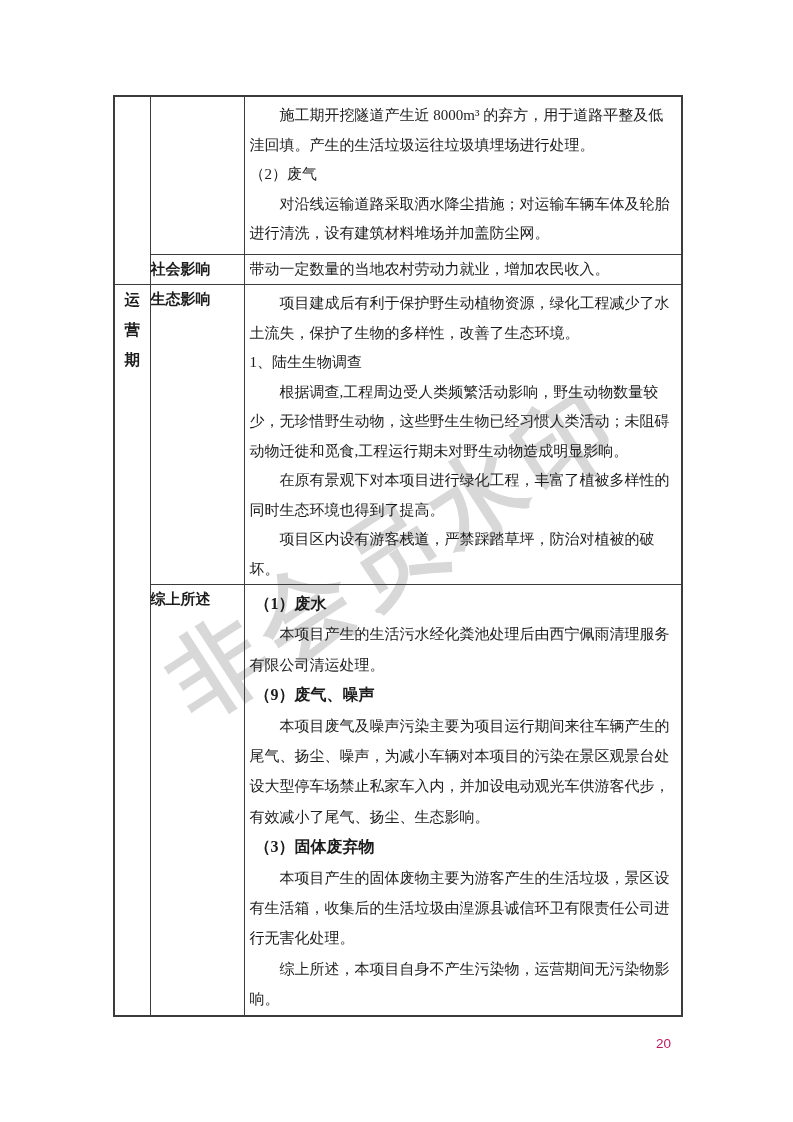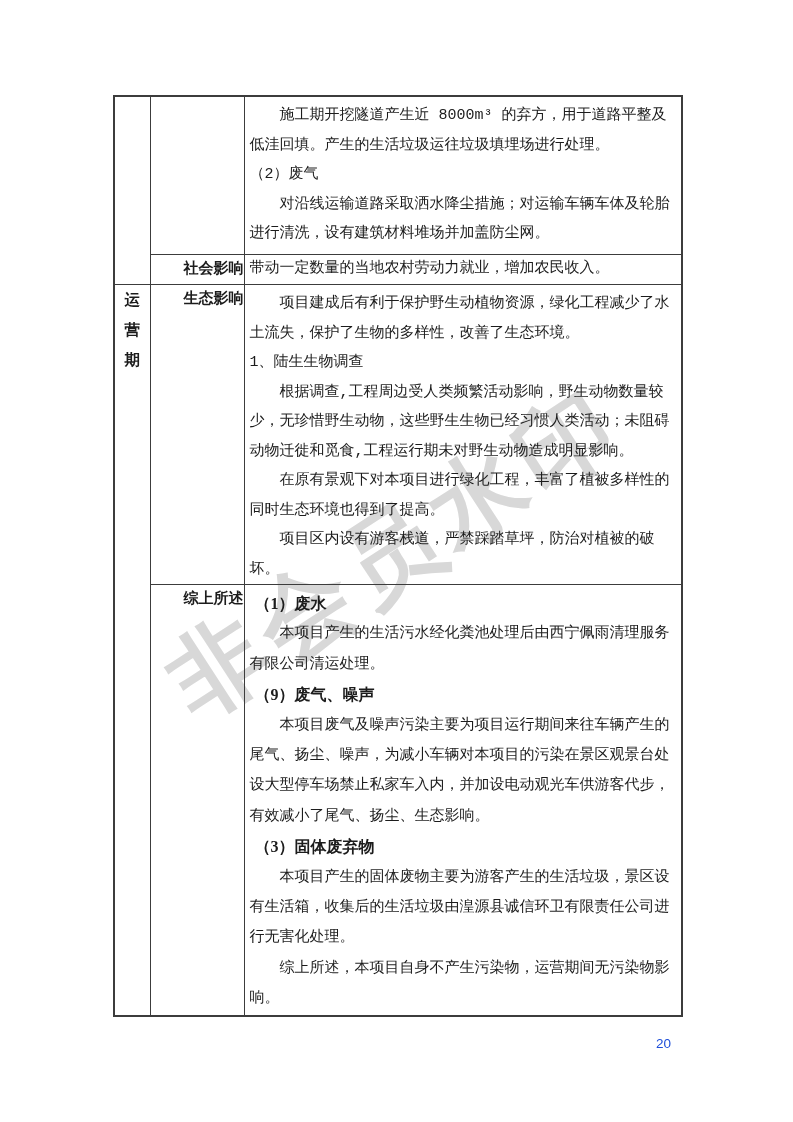--- a/index.html
+++ b/index.html
@@ -56,44 +56,44 @@
   td.period .vtext {
     width: 17px;
     margin: 0 auto;
     word-break: break-all;
     line-height: 30px;
     font-size: 15.5px;
     font-weight: bold;
     font-family: "DejaVu Sans", "Liberation Sans", sans-serif;
   }
   td.label {
-    text-align: right;
+    text-align: left;
     vertical-align: middle;
     font-weight: bold;
     font-size: 15.5px;
-    font-family: Liberation Mono, monospace;
+    font-family: Liberation Serif, serif;
   }
   td.content { padding: 4px 6px 0 5px; }
-  td.content p { margin: 0; font-family: Liberation Mono, monospace; }
+  td.content p { margin: 0; }
   td.content p.ind { text-indent: 2em; }
   td.content p.hd {
     font-weight: bold;
     text-indent: 5px;
     font-family: Liberation Serif, serif;
     font-size: 16px;
   }
   td.content.mid { vertical-align: middle; padding: 0 6px 0 5px; }
   td.content.mid p { line-height: 22px; }
   td.content.tall p { line-height: 30.4px; }
   .pagenum {
     position: absolute;
     left: 656px;
     top: 1036px;
     font-size: 13.5px;
-    color: #1d4ed8;
+    color: #be185d;
     font-family: "Liberation Sans", sans-serif;
     z-index: 1;
   }
 </style>
 </head>
 <body>
 
 <div class="page">
 
   <div class="watermark">非会员水印</div>

